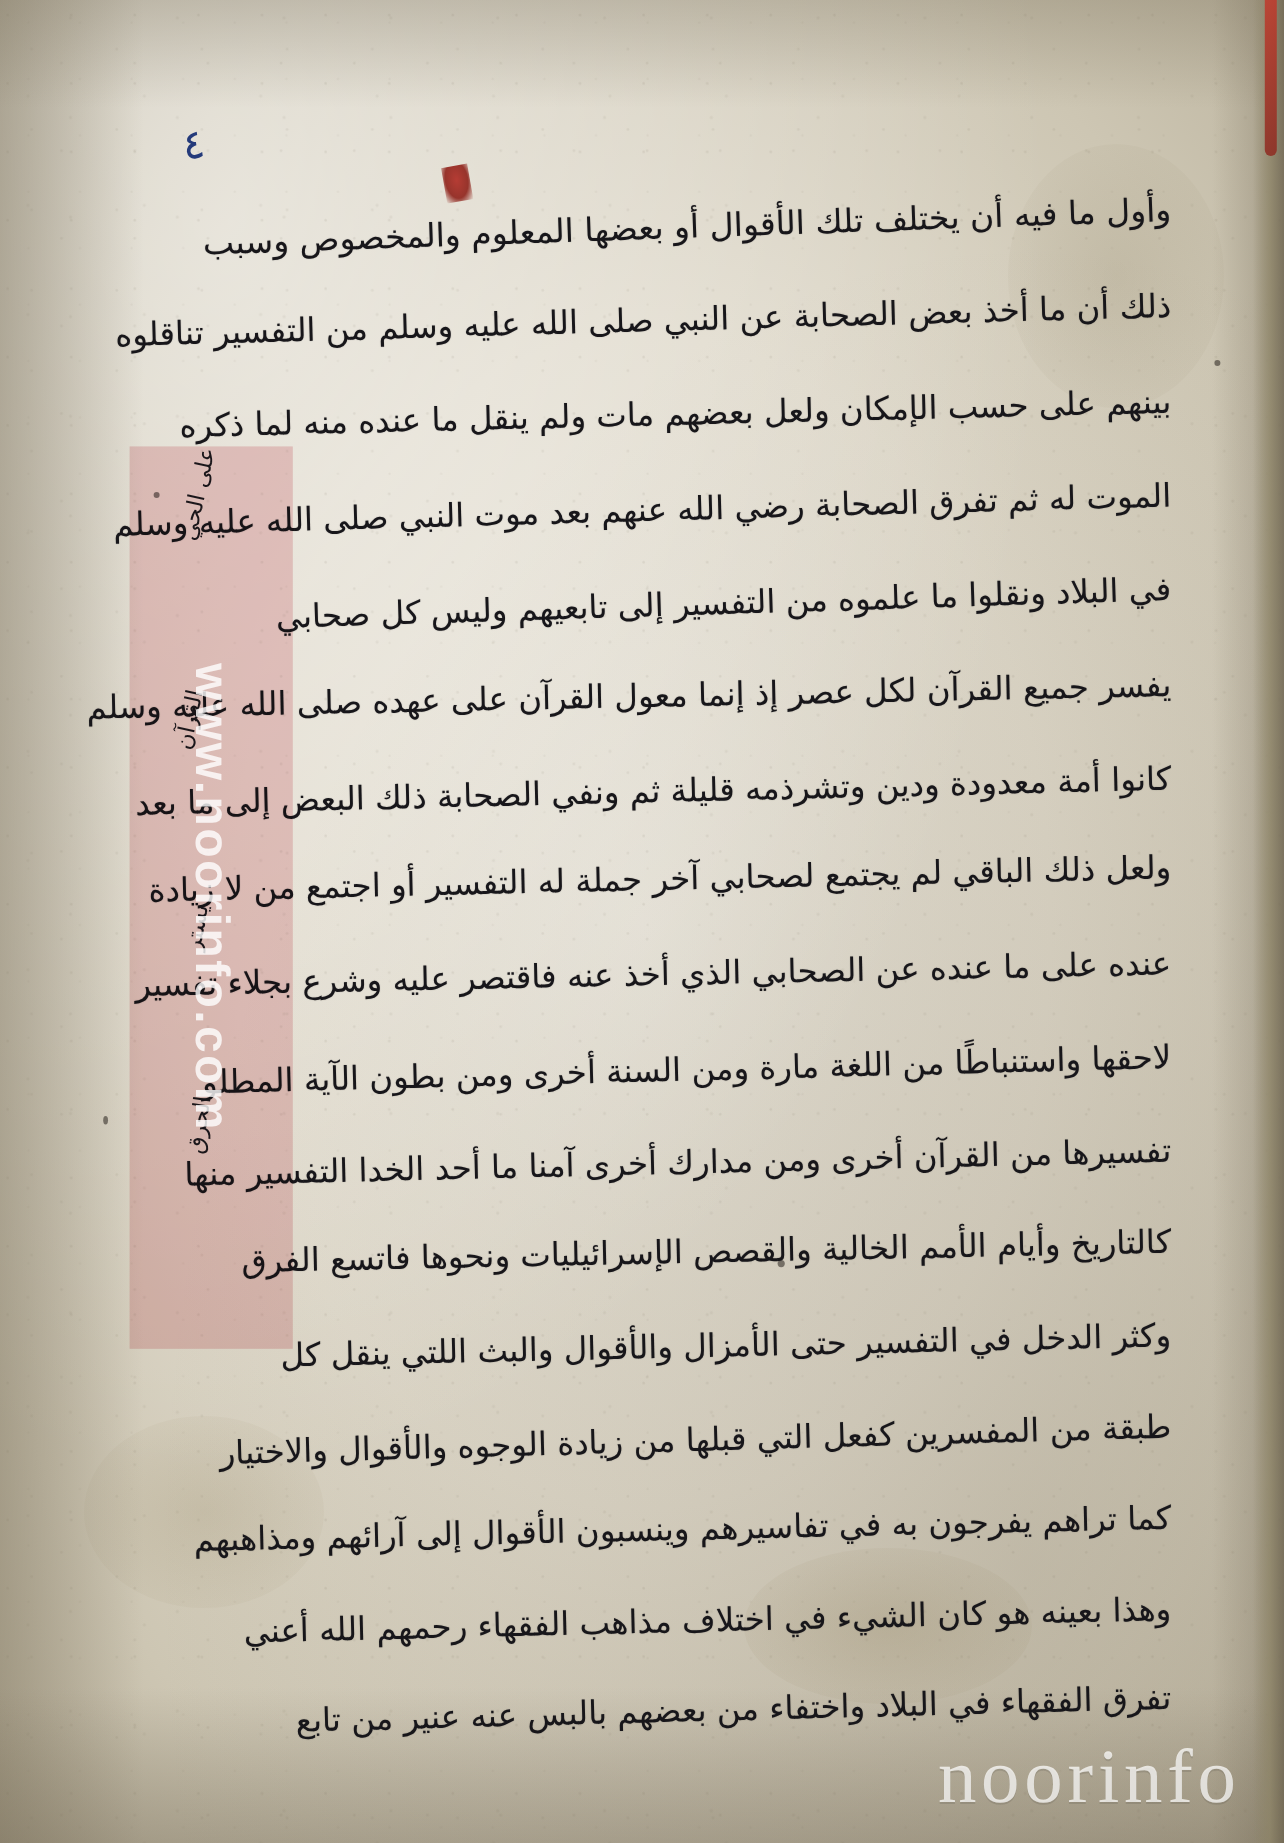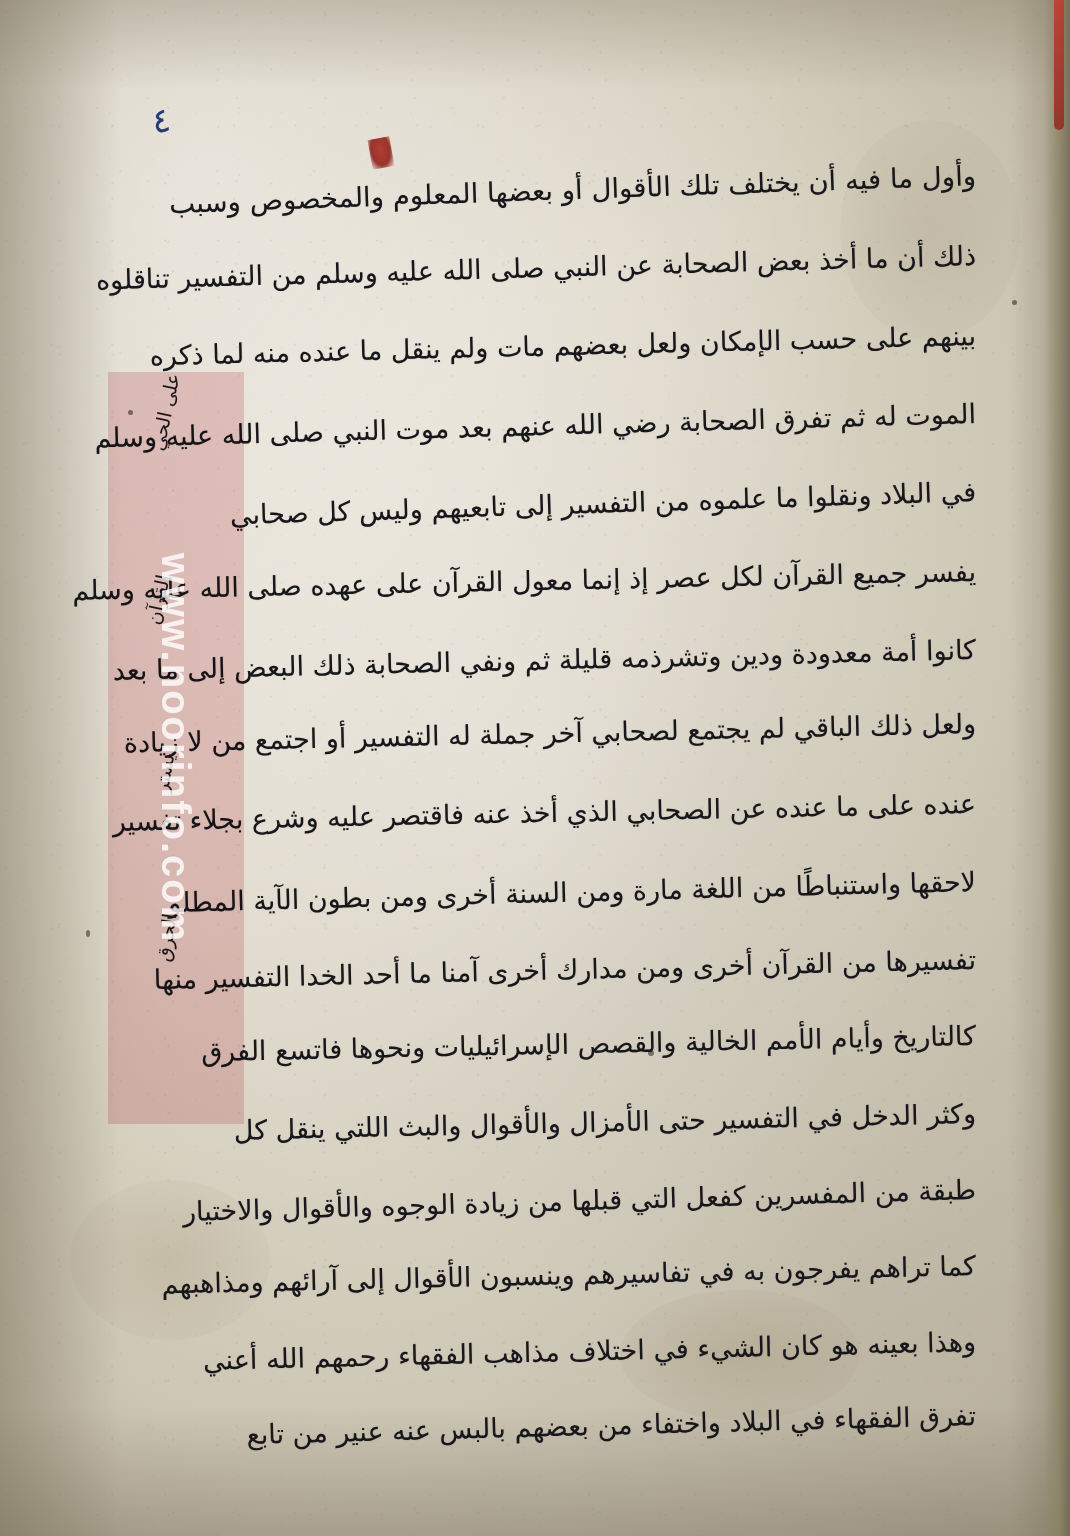--- a/index.html
+++ b/index.html
@@ -244,14 +244,15 @@
     <div class="line l16">تفرق الفقهاء في البلاد واختفاء من بعضهم بالبس عنه عنير من تابع</div>
   </div>
 
   <div class="gloss gloss-a">على الحي</div>
   <div class="gloss gloss-b">القرآن</div>
   <div class="gloss gloss-c">يستر</div>
   <div class="gloss gloss-d">الحرق</div>
 
   <div class="wm-band"></div>
   <div class="wm-vertical">www.noorinfo.com</div>
+  <div class="wm-corner">noorinfo</div>
 
 </div>
 
 </body></html>

